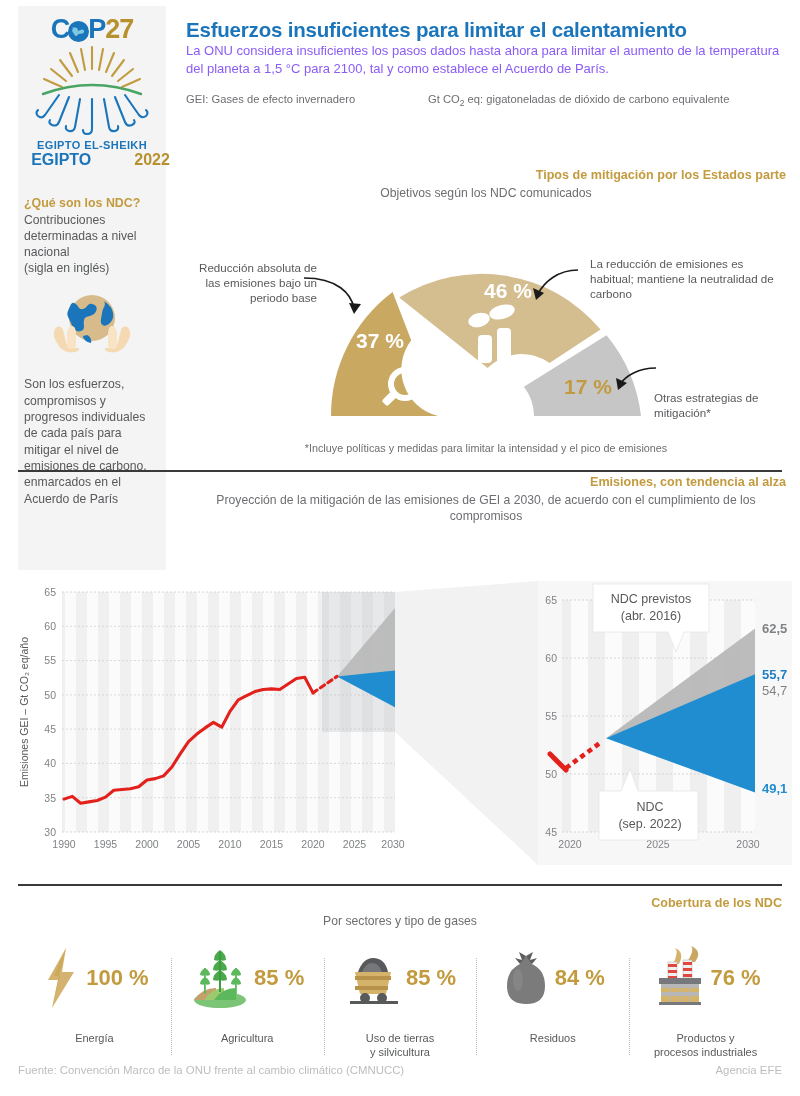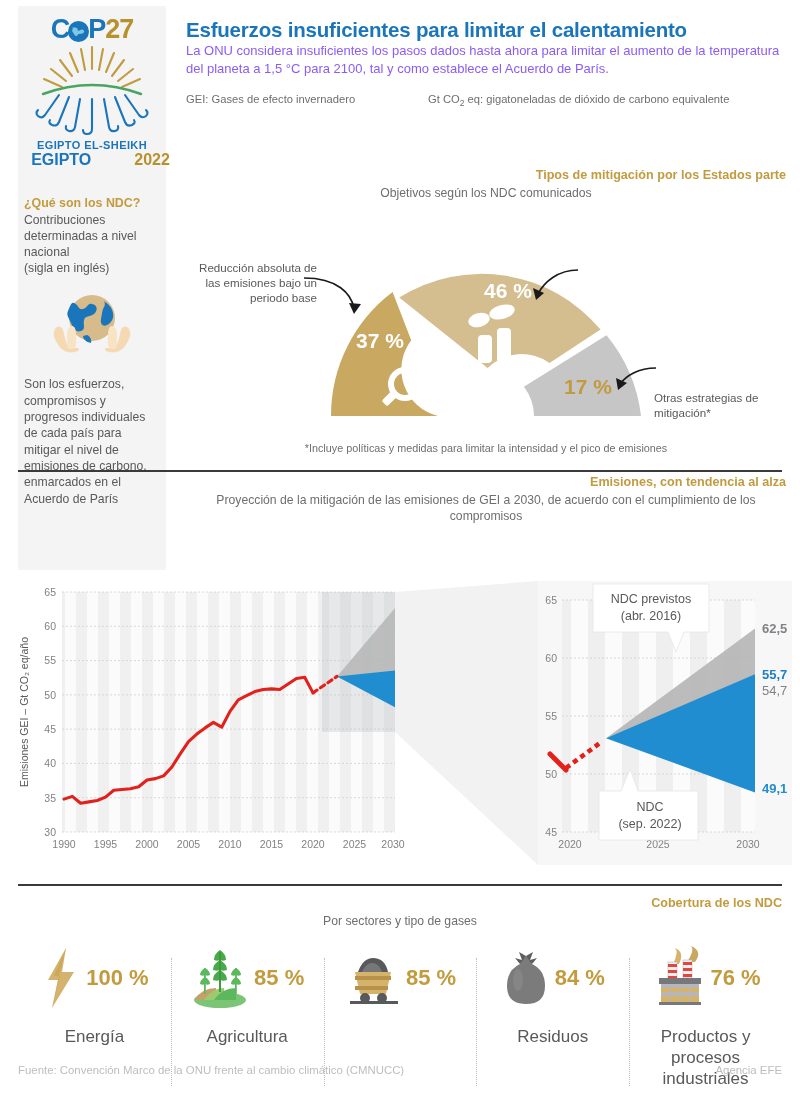--- a/index.html
+++ b/index.html
@@ -71,21 +71,21 @@
   
   .sec3 { position:absolute; left:18px; top:896px; width:764px; }
   .sectors { display:flex; margin-top:12px; }
   .sector { flex:1; text-align:center; position:relative; padding:0 4px;}
   .sector + .sector::before{
     content:""; position:absolute; left:0; top:16px; bottom:4px; width:0;
     border-left:1px dotted #bcbcbc;
   }
   .sec-row { display:flex; align-items:center; justify-content:center; height:72px; gap:4px;}
   .sec-val { font-size:22px; font-weight:bold; color:#c39b3f; white-space:nowrap; }
-  .sec-lab { margin-top:12px; font-size:17px; color:#58595b; line-height:1.25; }
+  .sec-lab { margin-top:18px; font-size:11px; color:#58595b; line-height:1.25; }
 
   
   .foot { position:absolute; left:18px; top:1064px; width:764px; display:flex; justify-content:space-between;
           font-size:11.4px; color:#bdbdbd;}
 </style>
 </head>
 <body>
 
 <div id="page">
 
@@ -199,20 +199,21 @@
           <path d="M470 160 C452 160 440 168 434 176"></path>
         </g>
         <g fill="#1a1a1a">
           <polygon points="168,106 163,95 175,96"></polygon>
           <polygon points="350,92 347,80 358,85"></polygon>
           <polygon points="432,182 430,170 441,175"></polygon>
         </g>
       </svg>
 
       <div class="ann ann-l">Reducción absoluta de las emisiones bajo un periodo base</div>
+      <div class="ann ann-tr">La reducción de emisiones es habitual; mantiene la neutralidad de carbono</div>
       <div class="ann ann-br">Otras estrategias de mitigación*</div>
     </div>
 
     <div class="foot-note">*Incluye políticas y medidas para limitar la intensidad y el pico de emisiones</div>
   </div>
 
   <div class="rule" style="top:470px;"></div>
 
   <div class="sec2">
     <div class="sec-title">Emisiones, con tendencia al alza</div>
@@ -398,20 +399,22 @@
             <path d="M18 26 q4 -9 10 -9 q7 0 10 9 z" fill="#76777a"></path>
             <path d="M11 26 h36 l-5 22 h-26 z" fill="#d6b36b"></path>
             <rect x="11" y="30" width="36" height="4" fill="#b8914a"></rect>
             <rect x="11" y="40" width="33" height="4" fill="#b8914a"></rect>
             <circle cx="21" cy="52" r="5" fill="#58595b"></circle>
             <circle cx="38" cy="52" r="5" fill="#58595b"></circle>
             <rect x="6" y="55" width="48" height="3" fill="#58595b"></rect>
           </svg>
           <div class="sec-val">85 %</div>
         </div>
+        <div class="sec-lab" style="white-space:pre-line">Uso de tierras
+y silvicultura</div>
       </div>
 
       <div class="sector">
         <div class="sec-row">
           <svg width="50" height="64" viewBox="0 0 50 64">
             <path d="M25 10 q-5 3 -6 8 q-13 6 -13 22 q0 18 19 18 q19 0 19 -18 q0 -16 -13 -22 q-1 -5 -6 -8z" fill="#7b7b7b"></path>
             <path d="M25 10 l-7 -4 l3 8 l-7 -2 l5 6 z" fill="#5e5e5e"></path>
             <path d="M25 10 l7 -4 l-3 8 l7 -2 l-5 6 z" fill="#5e5e5e"></path>
             <ellipse cx="17" cy="34" rx="5" ry="11" fill="#8e8e8e" opacity="0.55"></ellipse>
           </svg>

